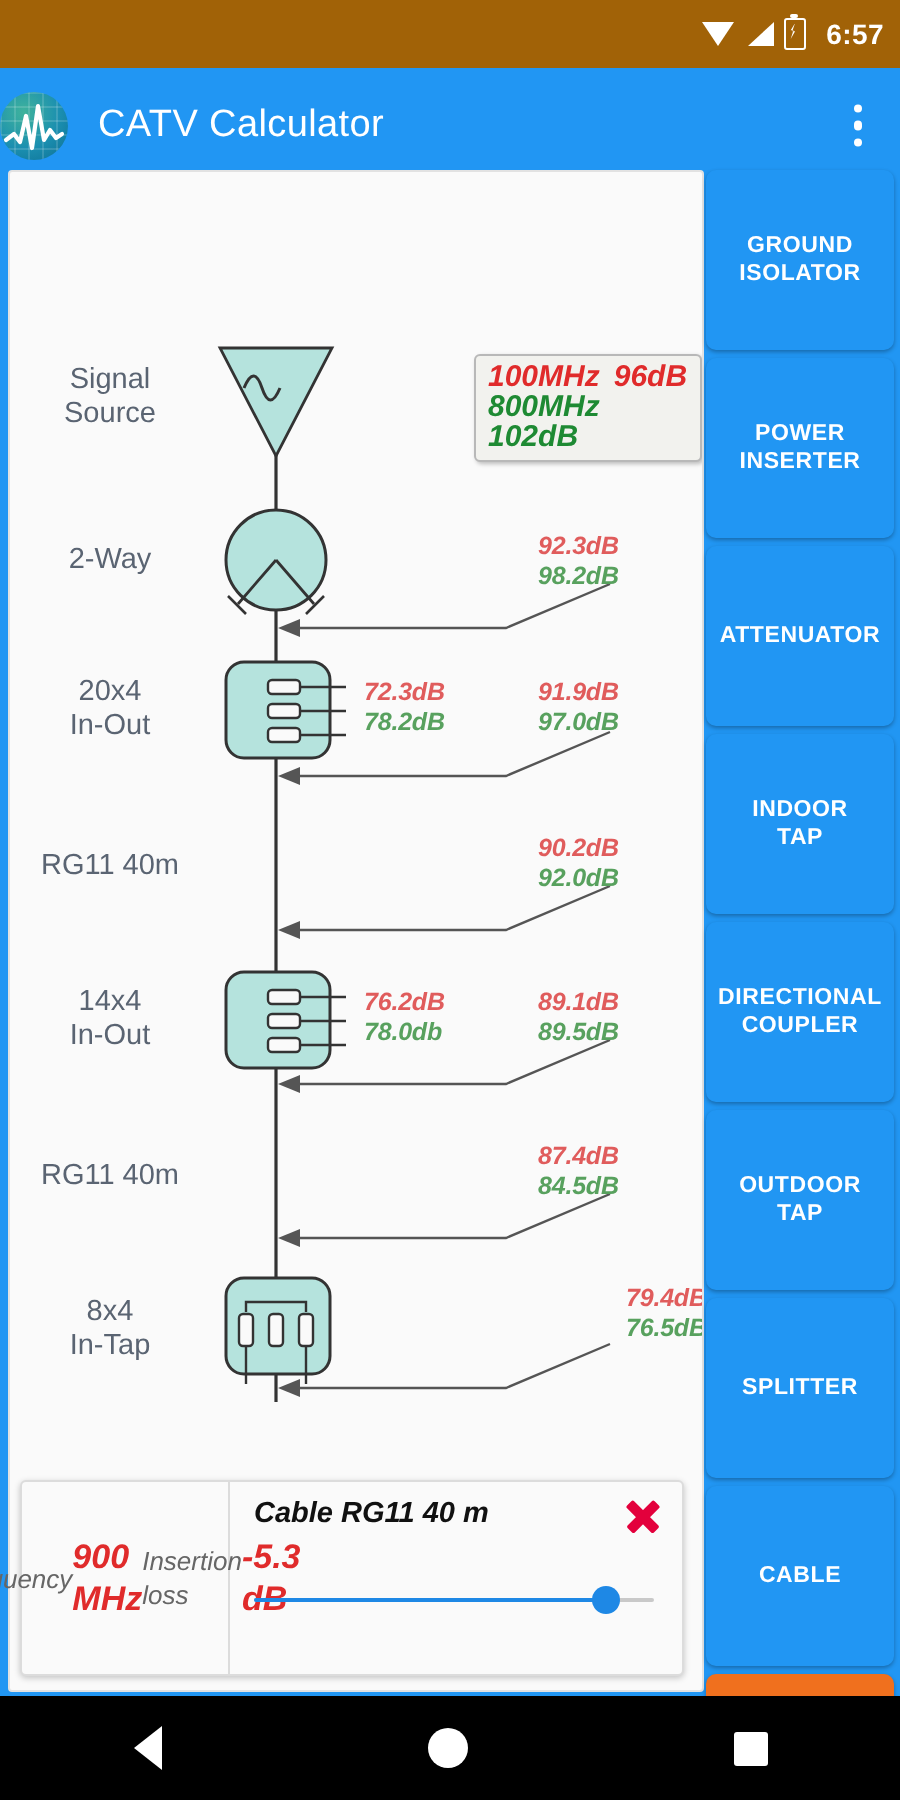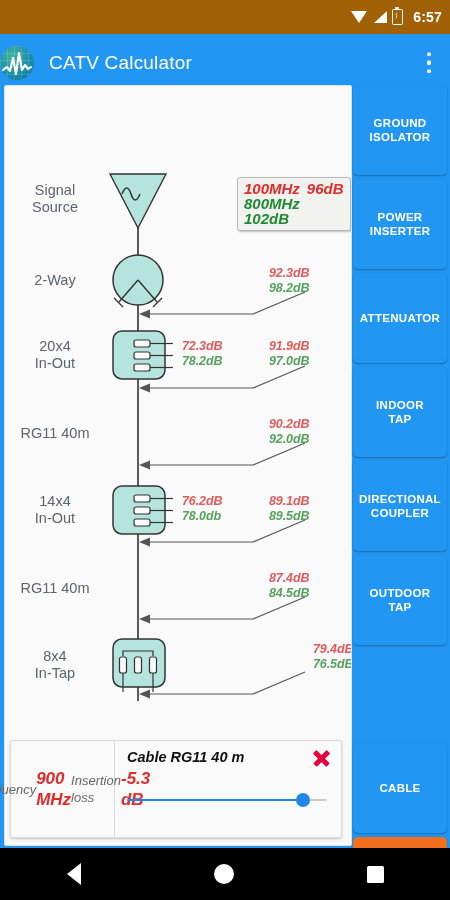--- a/index.html
+++ b/index.html
@@ -299,20 +299,23 @@
       </div>
       <div class="tbtn" style="top:282px;">
         <span><span>INDOOR</span><br><span>TAP</span></span>
       </div>
       <div class="tbtn" style="top:376px;">
         <span><span>DIRECTIONAL</span><br><span>COUPLER</span></span>
       </div>
       <div class="tbtn" style="top:470px;">
         <span><span>OUTDOOR</span><br><span>TAP</span></span>
       </div>
+      <div class="tbtn" style="top:564px;">
+        <span>SPLITTER</span>
+      </div>
       <div class="tbtn" style="top:658px;">
         <span>CABLE</span>
       </div>
       <div class="tbtn delete" style="top:752px;">
         <span>DELETE</span>
       </div>
     </div>
 
     <div class="props">
       <div class="props-left">

